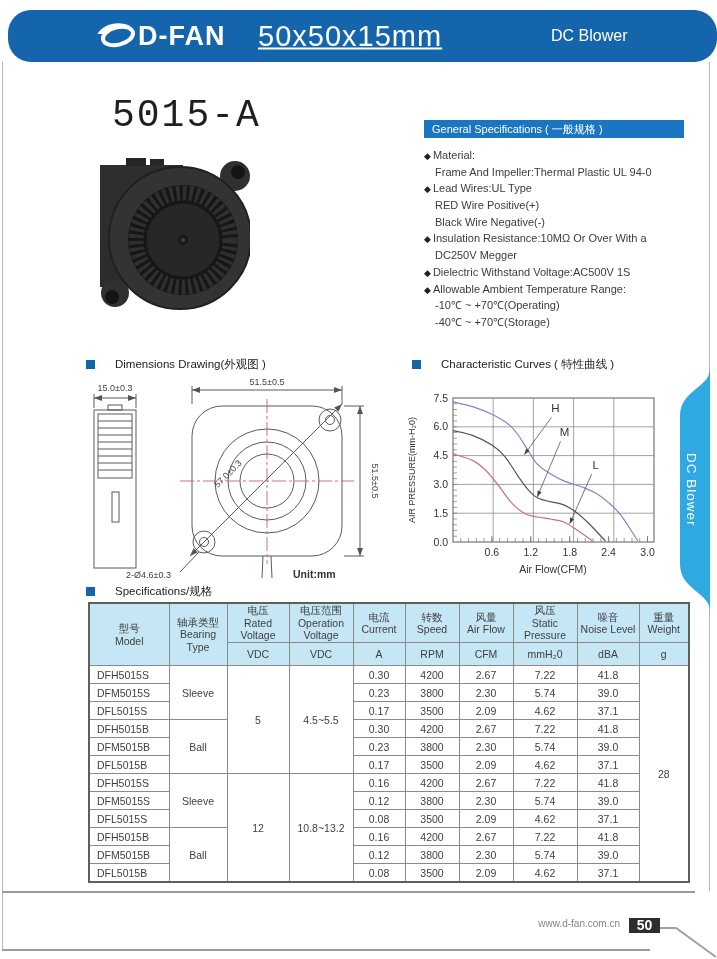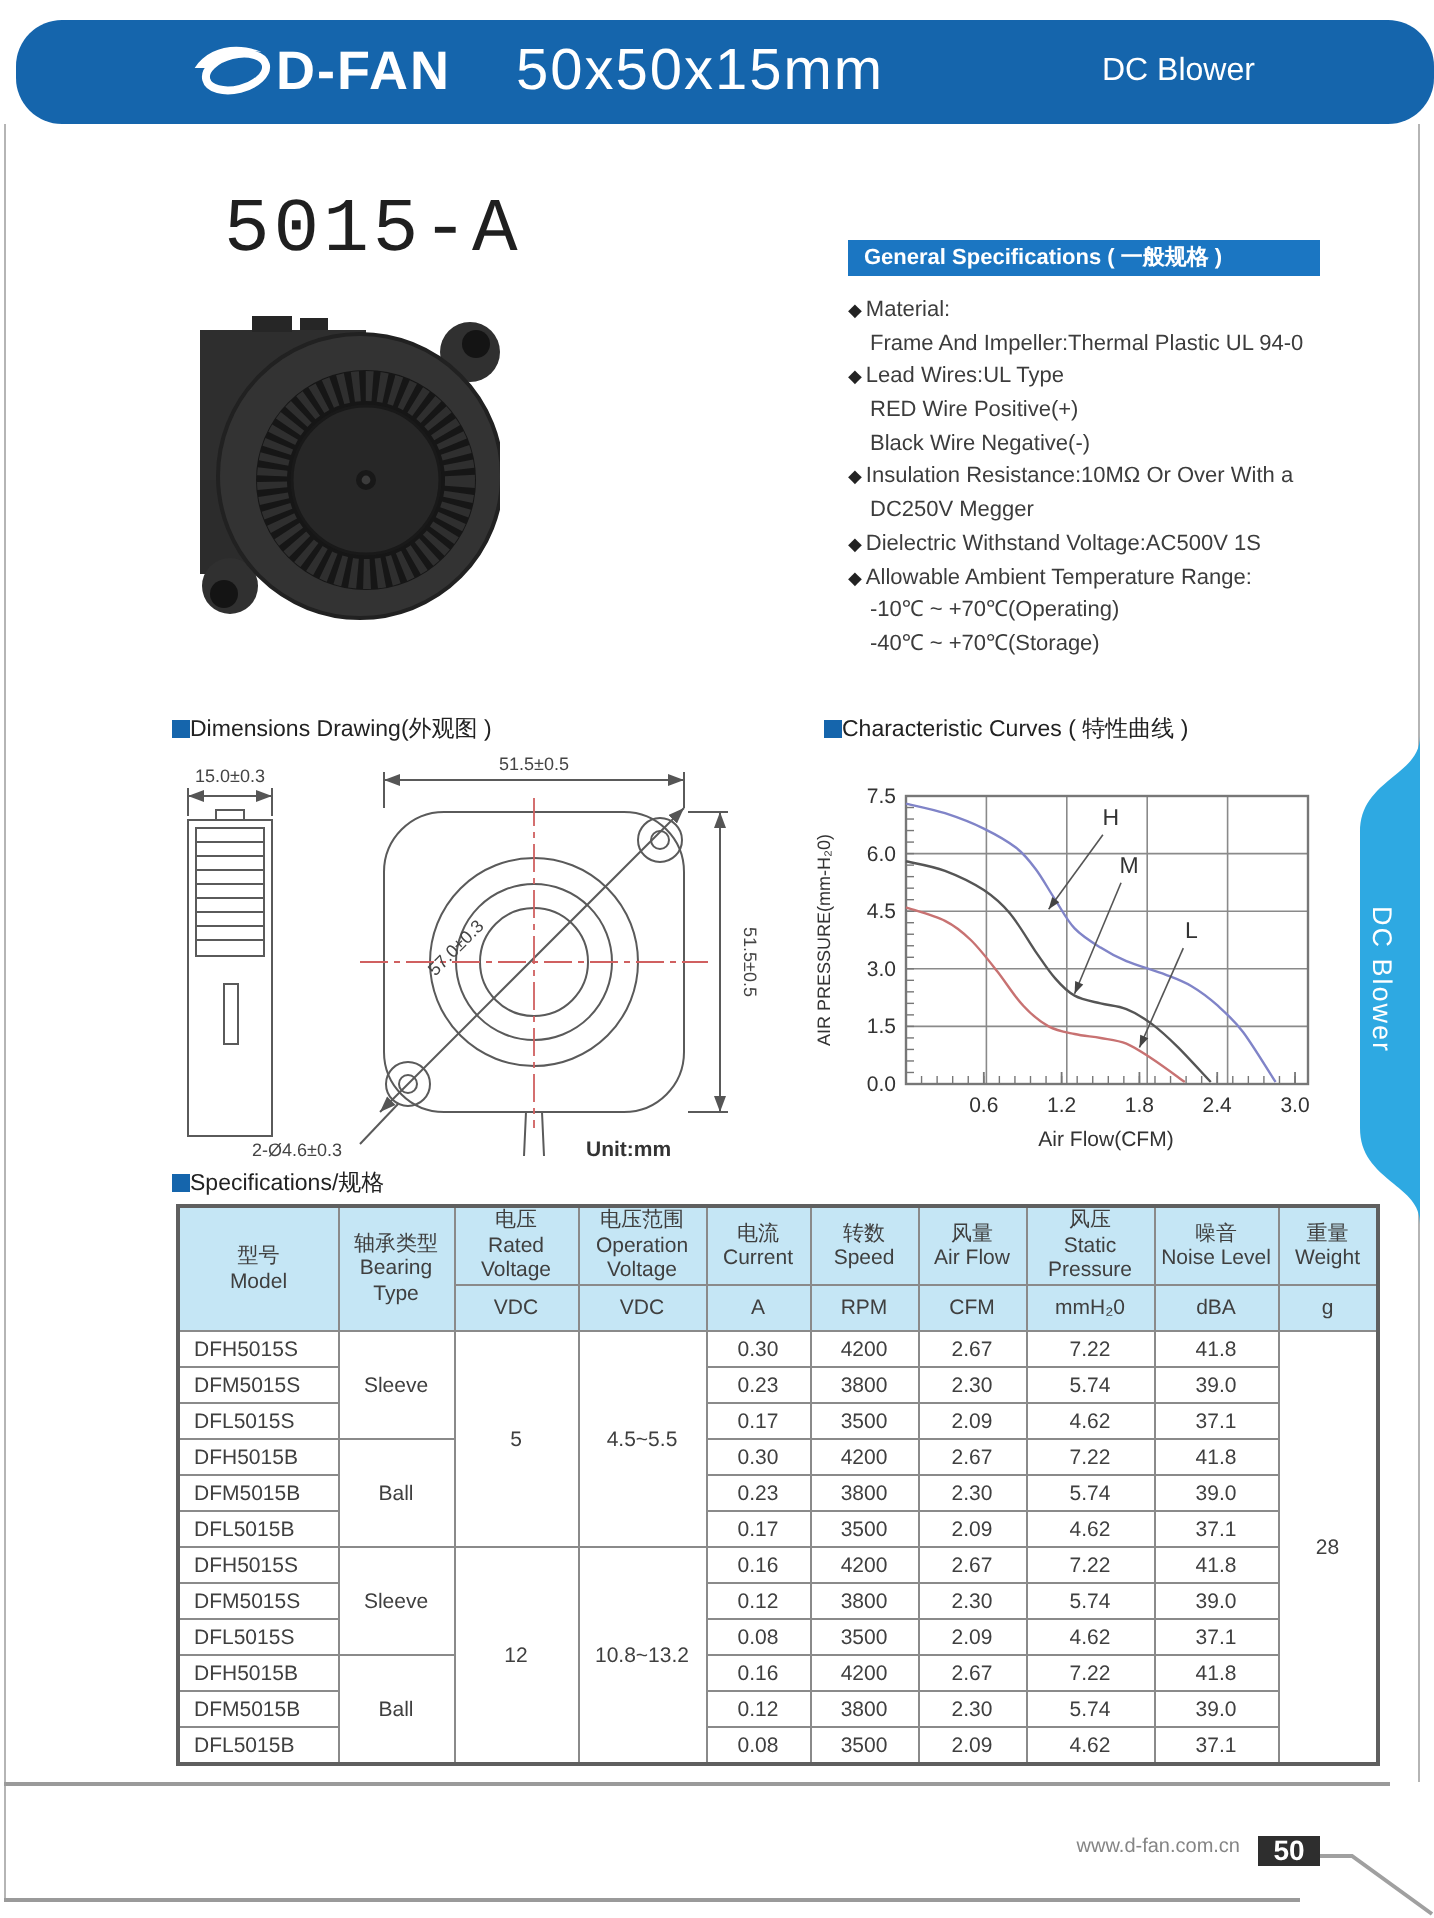--- a/index.html
+++ b/index.html
@@ -7,37 +7,37 @@
     width:717px;height:959px;position:relative;overflow:hidden;
     background:#ffffff;
     font-family:"Liberation Sans", sans-serif;
     color:#3f3f3f;
   }
   .abs{position:absolute;}
 
   
   .topbar{left:8px;top:10px;width:709px;height:52px;background:var(--header-blue,#1565ac);border-radius:23px;}
   .topbar .brand{left:130px;top:50%;transform:translateY(-50%);color:#fff;font-size:27px;font-weight:bold;letter-spacing:1px;}
-  .topbar .sizelbl{left:250px;top:50%;transform:translateY(-50%);color:#fff;font-size:29px;letter-spacing:1px;}
+  .topbar .sizelbl{left:250px;top:50%;transform:translateY(-50%);color:#fff;font-size:29px;letter-spacing:1px;text-decoration:underline;}
   .topbar .cat{left:543px;top:50%;transform:translateY(-50%);color:#fff;font-size:16px;}
   .logo-swoosh{left:88px;top:8px;}
 
   
   .model-title{left:112px;top:94px;font-size:38px;color:#1f1f1f;letter-spacing:2px;font-family:Liberation Mono, monospace;}
 
   
-  .gs-bar{left:424px;top:120px;width:236px;height:18px;background:var(--section-blue,#1b76c2);
-          color:#fff;font-size:11px;line-height:18px;padding-left:8px;box-sizing:border-box;font-weight:bold;}
+  .gs-bar{left:424px;top:120px;width:260px;height:18px;background:var(--section-blue,#1b76c2);
+          color:#fff;font-size:11px;line-height:18px;padding-left:8px;box-sizing:border-box;}
   .gs-list{left:424px;top:147px;width:262px;font-size:11px;color:#3c3c3c;}
   .gs-line{height:16.7px;line-height:16.7px;white-space:nowrap;}
   .gs-line .pad{padding-left:11px;}
   .gs-bullet{font-size:9px;margin-right:2px;color:#222;}
 
   
-  .sec-head{font-size:11.5px;color:#222;display:flex;align-items:center;gap:0;white-space:nowrap;}
+  .sec-head{font-size:11.5px;color:#222;display:flex;align-items:center;gap:20px;white-space:nowrap;}
   .blue-sq{width:9px;height:9px;background:var(--header-blue,#1565ac);display:inline-block;}
 
   
   .tab-text{left:672px;top:368px;width:38px;height:244px;display:flex;align-items:center;justify-content:center;
             writing-mode:vertical-rl;color:#fff;font-size:13.5px;letter-spacing:1px;}
 
   
   table.spec{border-collapse:collapse;table-layout:fixed;width:600px;border:2px solid #5f5f5f;background:#fff;}
   table.spec th, table.spec td{border:1px solid #8a8a8a;text-align:center;vertical-align:middle;
       font-size:10.5px;color:#3f3f3f;padding:0;overflow:hidden;}

